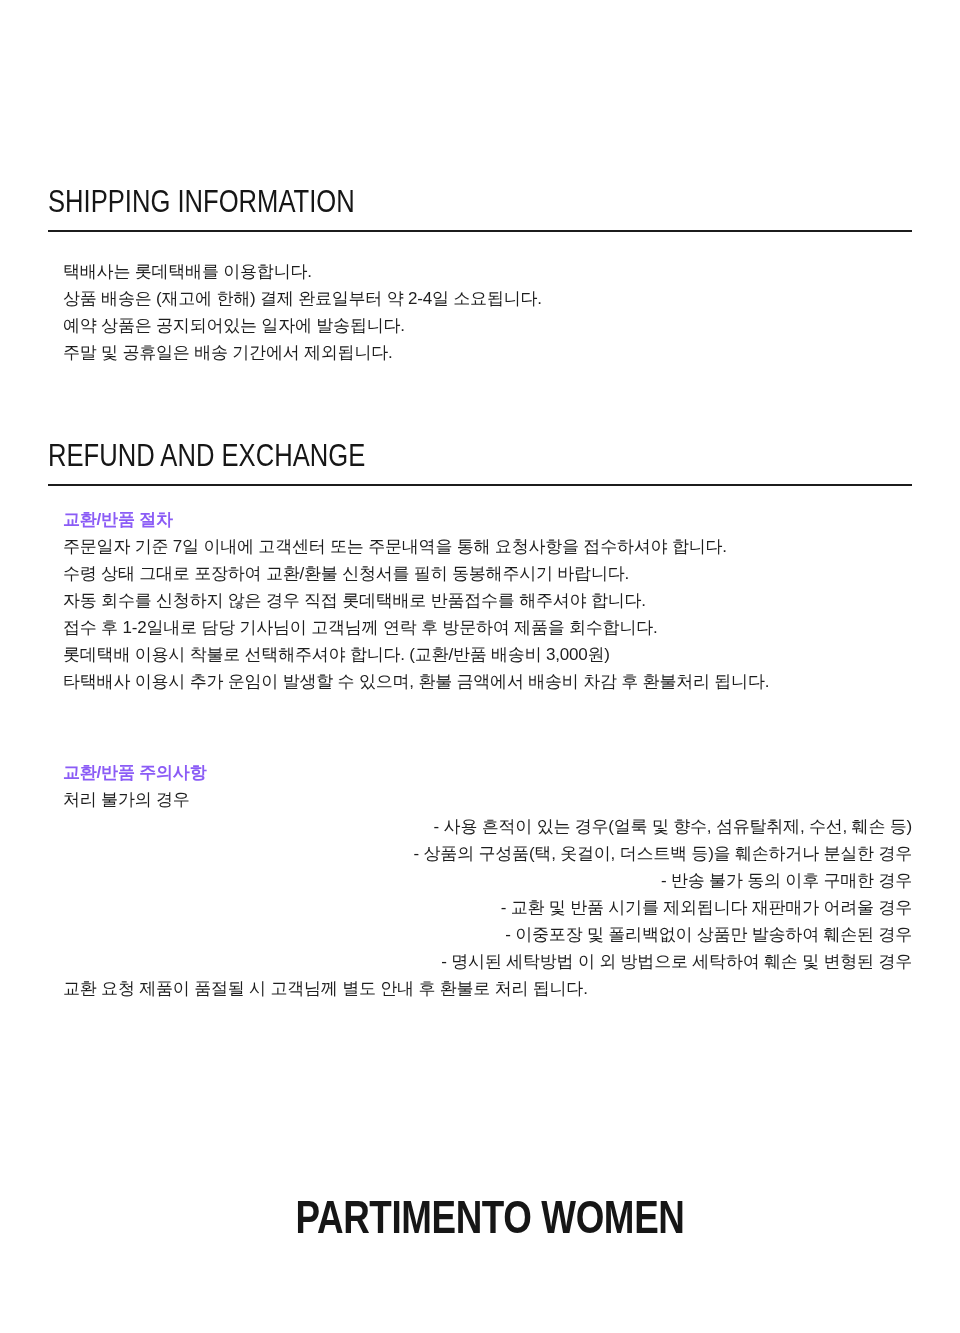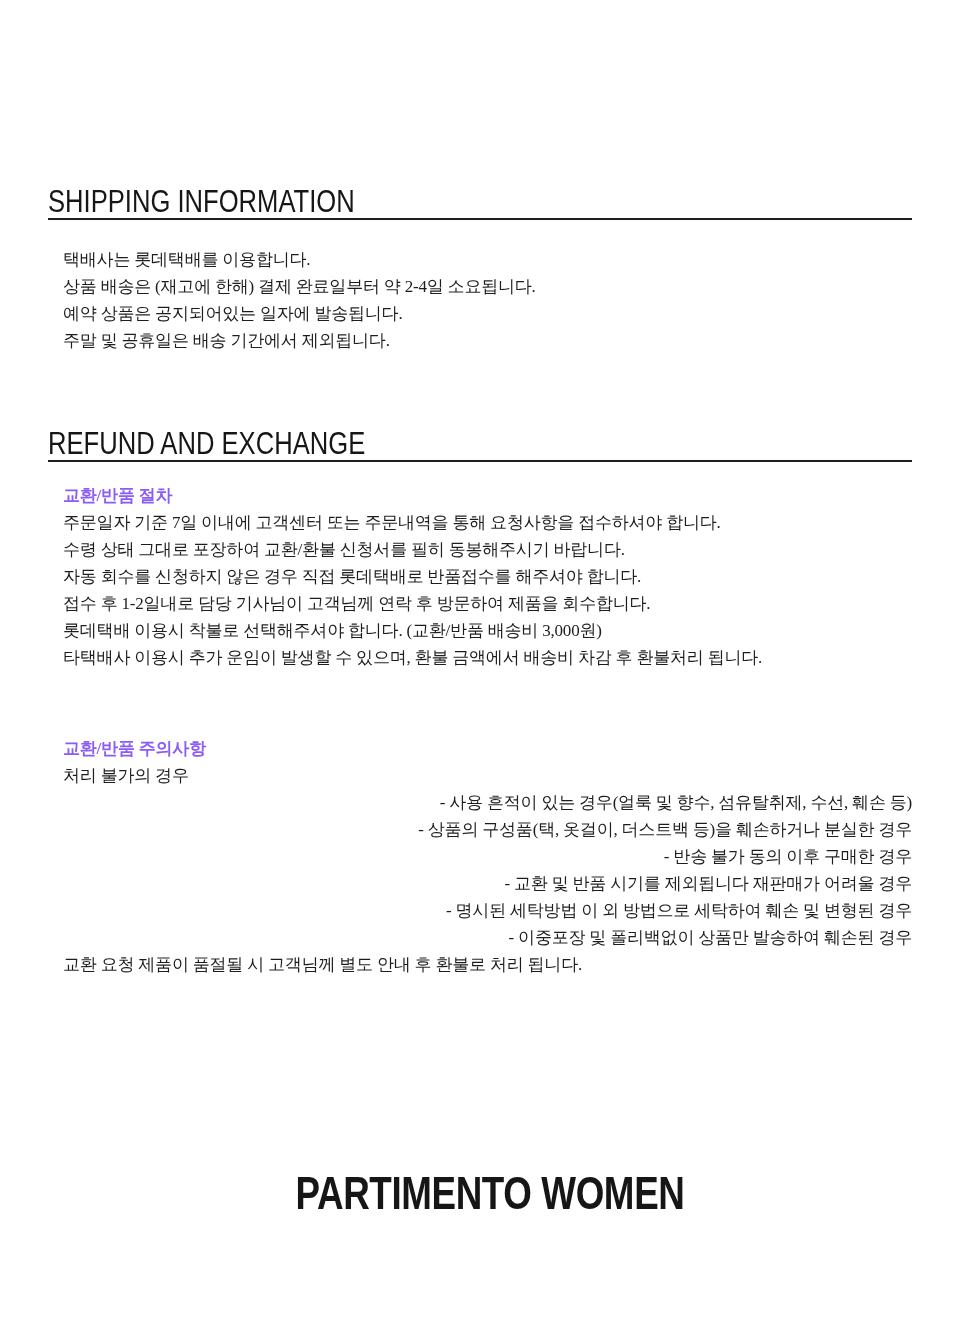--- a/index.html
+++ b/index.html
@@ -13,40 +13,39 @@
     overflow: hidden;
     font-family: "Liberation Sans", "DejaVu Sans", sans-serif;
     color: #1d1d1d;
   }
   .content {
     padding-top: 186px;
   }
   .section-header {
     margin: 0 48px;
     border-bottom: 2px solid #1c1c1c;
-    padding-bottom: 2px;
+    padding-bottom: 14px;
   }
   .section-title {
     display: inline-block;
     font-size: 32px;
     line-height: 30px;
     font-weight: 400;
     color: #161616;
     letter-spacing: 0px;
     transform: scaleX(0.80);
     transform-origin: 0 50%;
     white-space: nowrap;
   }
   .section-body {
     margin: 15px 48px;
     padding-left: 15px;
     font-size: 17px;
     line-height: 27px;
     letter-spacing: -0.2px;
-    font-family: Liberation Serif, serif;
   }
   .shipping-body { margin-top: 26px; }
   .refund-header { margin-top: 74px; }
   .block-procedure { margin-top: 20px; }
   .block-caution { margin-top: 64px; }
   .block-heading {
     font-weight: 700;
     color: #8b5cf6;
   }
   .line { white-space: nowrap; }
@@ -98,22 +97,22 @@
     <div class="line">타택배사 이용시 추가 운임이 발생할 수 있으며, 환불 금액에서 배송비 차감 후 환불처리 됩니다.</div>
   </div>
 
   <div class="section-body block-caution">
     <div class="line block-heading">교환/반품 주의사항</div>
     <div class="line">처리 불가의 경우</div>
     <div class="line bullet">- 사용 흔적이 있는 경우(얼룩 및 향수, 섬유탈취제, 수선, 훼손 등)</div>
     <div class="line bullet">- 상품의 구성품(택, 옷걸이, 더스트백 등)을 훼손하거나 분실한 경우</div>
     <div class="line bullet">- 반송 불가 동의 이후 구매한 경우</div>
     <div class="line bullet">- 교환 및 반품 시기를 제외됩니다 재판매가 어려울 경우</div>
+    <div class="line bullet">- 이중포장 및 폴리백없이 상품만 발송하여 훼손된 경우</div>
     <div class="line bullet">- 명시된 세탁방법 이 외 방법으로 세탁하여 훼손 및 변형된 경우</div>
-    <div class="line bullet">- 이중포장 및 폴리백없이 상품만 발송하여 훼손된 경우</div>
     <div class="line">교환 요청 제품이 품절될 시 고객님께 별도 안내 후 환불로 처리 됩니다.</div>
   </div>
 
   <div class="brand-footer">
     <span class="brand-logo">PARTIMENTO WOMEN</span>
   </div>
 
 </div>
 
 </body></html>

